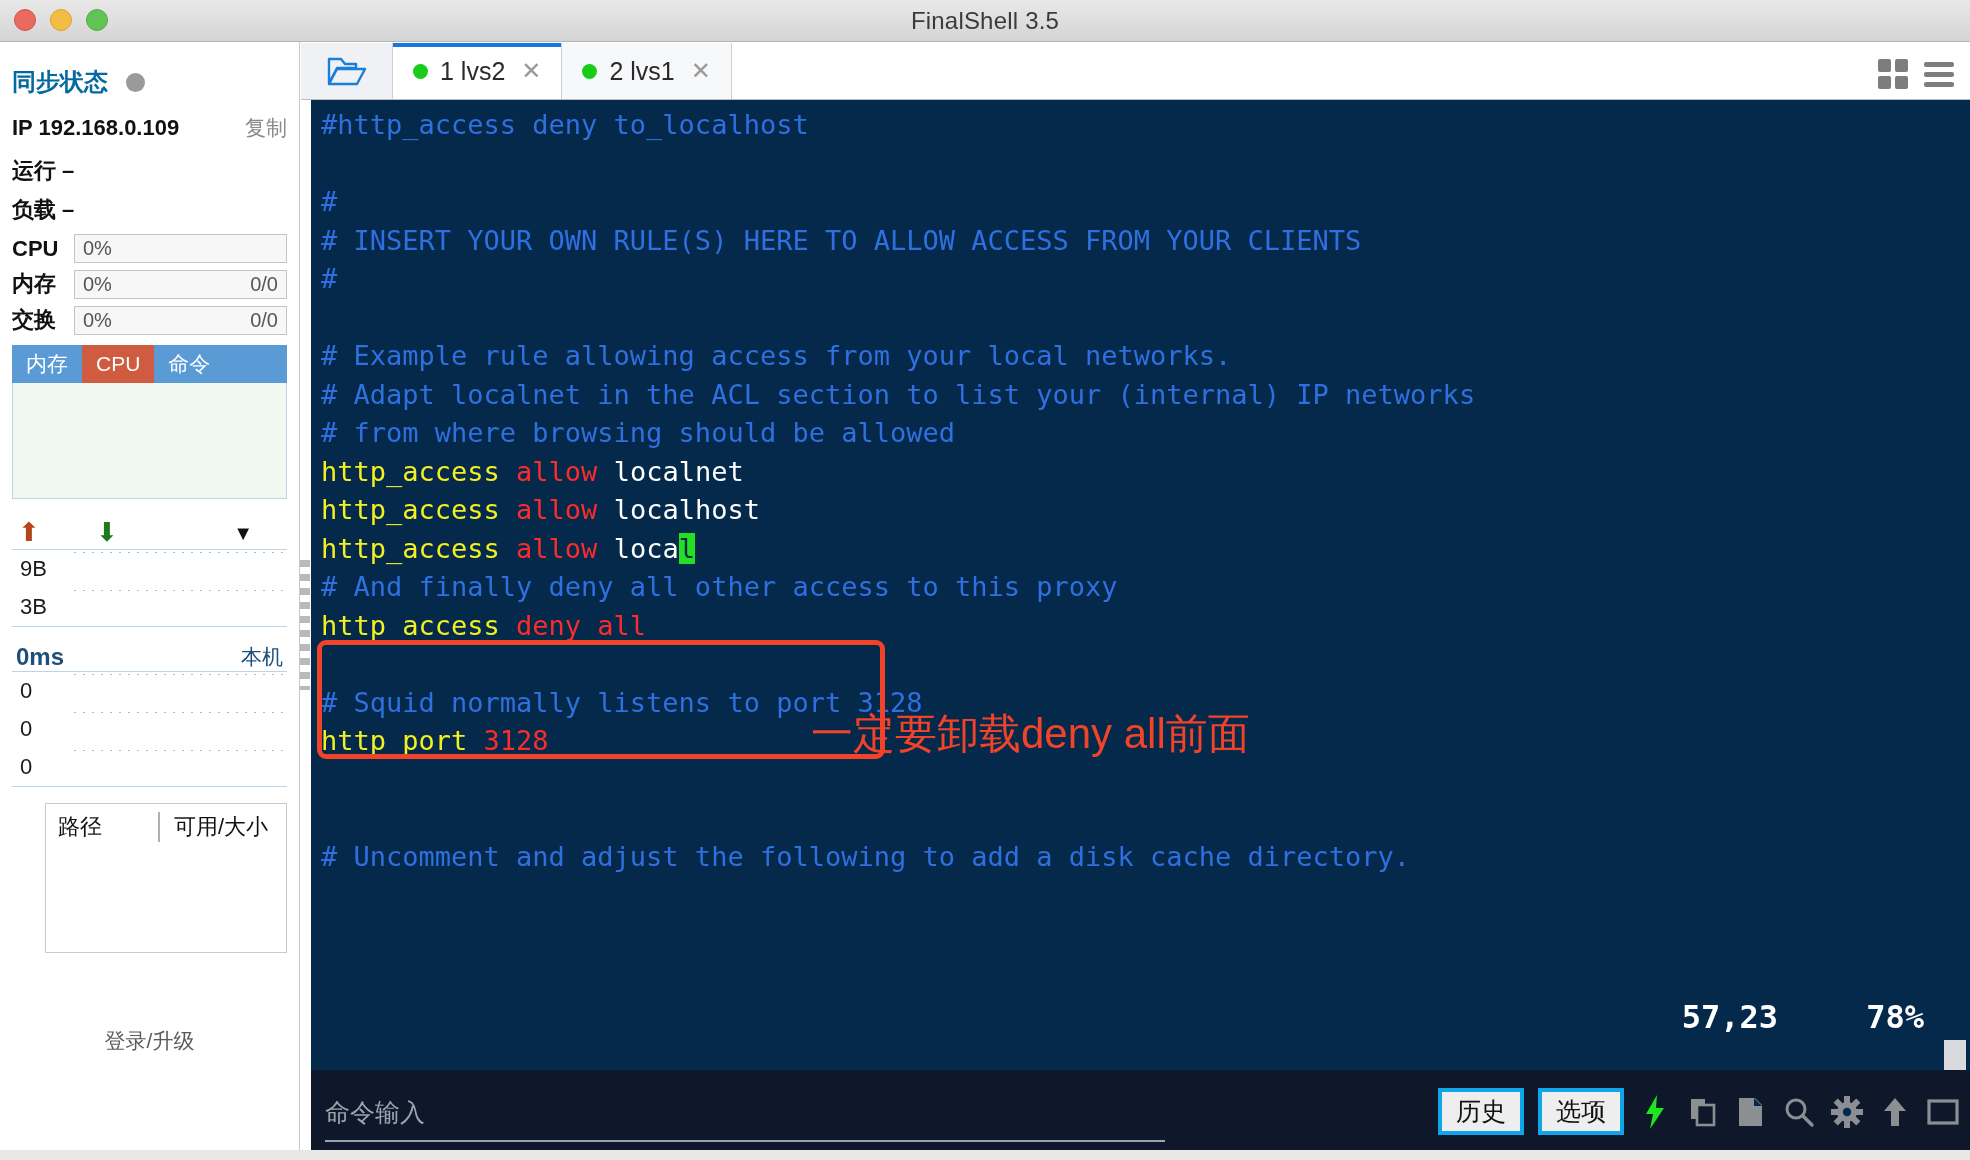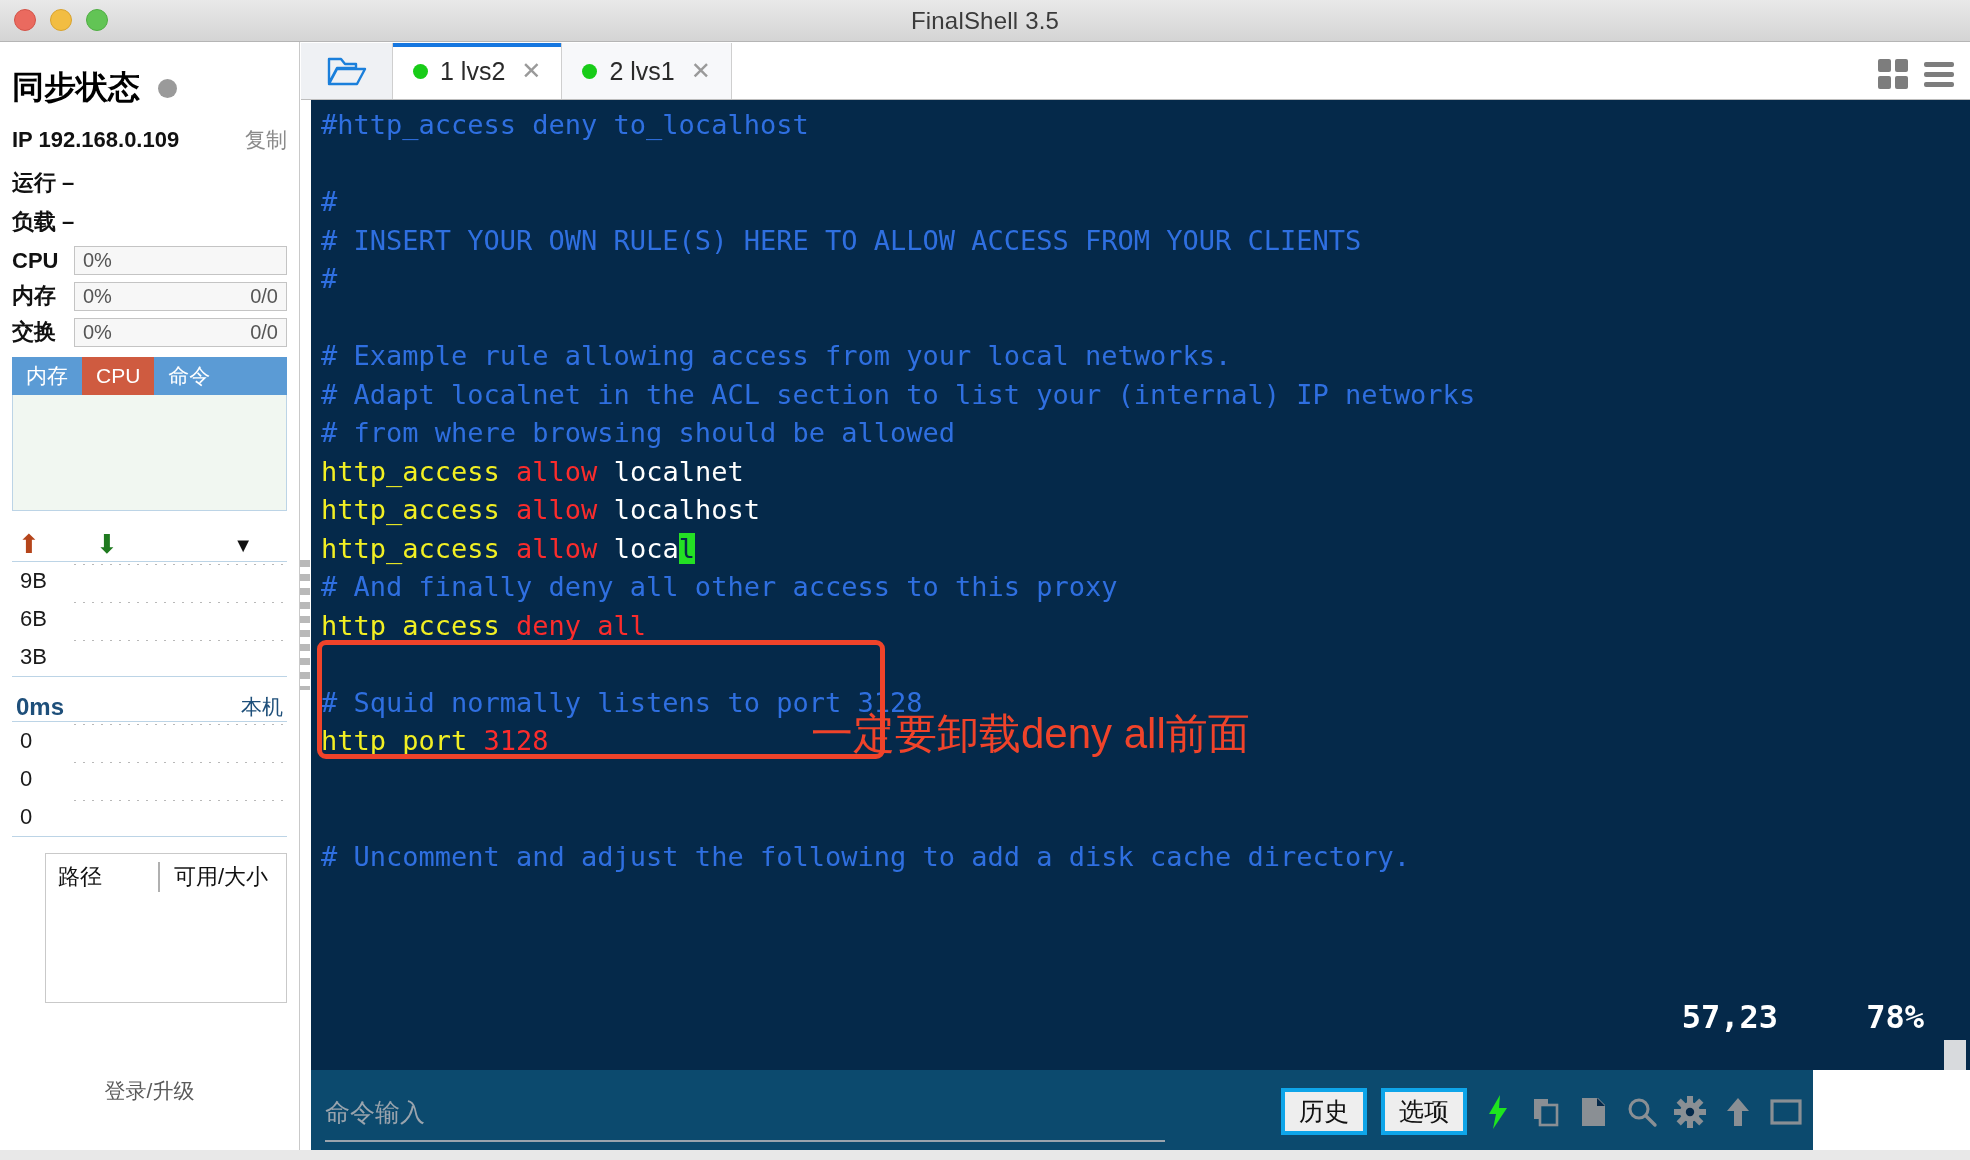--- a/index.html
+++ b/index.html
@@ -27,21 +27,21 @@
   .dot.green { background:#62c455; border:1px solid #4fae43; }
 
   
   .sidebar {
     position:absolute; left:0; top:42px; width:300px; height:1118px;
     background:#ffffff; border-right:1px solid #c9c9c9;
     padding: 14px 12px 0 12px;
   }
   .row { display:flex; align-items:center; }
   .sync-row { margin: 10px 0 16px 0; }
-  .sync-label { font-size:32px; color:#000000; font-weight:600; }
+  .sync-label { font-size:24px; color:#0369a1; font-weight:600; }
   .sync-dot { width:19px; height:19px; border-radius:50%; background:#9a9a9a; margin-left:18px; }
 
   .ip-row { justify-content:space-between; margin-bottom:14px; }
   .ip-text { font-size:22px; color:#111; font-weight:600; }
   .copy-link { font-size:21px; color:#8a8a8a; }
 
   .kv { font-size:22px; color:#111; font-weight:600; margin-bottom:9px; }
 
   .meter-row { display:flex; align-items:center; margin-bottom:6px; }
   .meter-label { font-size:22px; color:#111; font-weight:600; width:62px; flex:0 0 62px; }
@@ -152,22 +152,22 @@
     font-size:32px; color:#ffffff; font-weight:600;
     font-family:"DejaVu Sans Mono","Liberation Mono",monospace;
   }
   .term-scroll {
     position:absolute; right:4px; top:940px; width:22px; height:58px;
     background:#d8dadd;
   }
 
   
   .bottombar {
-    position:absolute; left:311px; top:1070px; width:1502px; height:90px;
-    background:#0c4a6e;
+    position:absolute; left:311px; top:1070px; width:1659px; height:90px;
+    background:#0f172a;
   }
   .cmd-input {
     position:absolute; left:14px; top:26px; width:840px; height:46px;
     border-bottom:2px solid #9aa4ad;
   }
   .cmd-placeholder { font-size:25px; color:#9aa4ad; }
   .bottom-right {
     position:absolute; right:10px; top:18px; display:flex; align-items:center; gap:14px;
   }
   .btn-sm {
@@ -241,21 +241,20 @@
     <div class="chart-pane"></div>
 
     <div class="net-block">
       <div class="net-head">
         <span class="arrow-up">⬆</span>
         <span class="arrow-down">⬇</span>
         <span class="caret">▼</span>
       </div>
       <div class="grid-box">
         <div class="grid-row"><span class="dash"></span><span class="tick">9B</span></div>
-        <div class="grid-row"><span class="dash"></span><span class="tick">6B</span></div>
         <div class="grid-row"><span class="dash"></span><span class="tick">3B</span></div>
       </div>
     </div>
 
     <div class="lat-head">
       <span class="lat-ms">0ms</span>
       <span class="lat-host">本机</span>
     </div>
     <div class="grid-box">
       <div class="grid-row"><span class="dash"></span><span class="tick">0</span></div>

